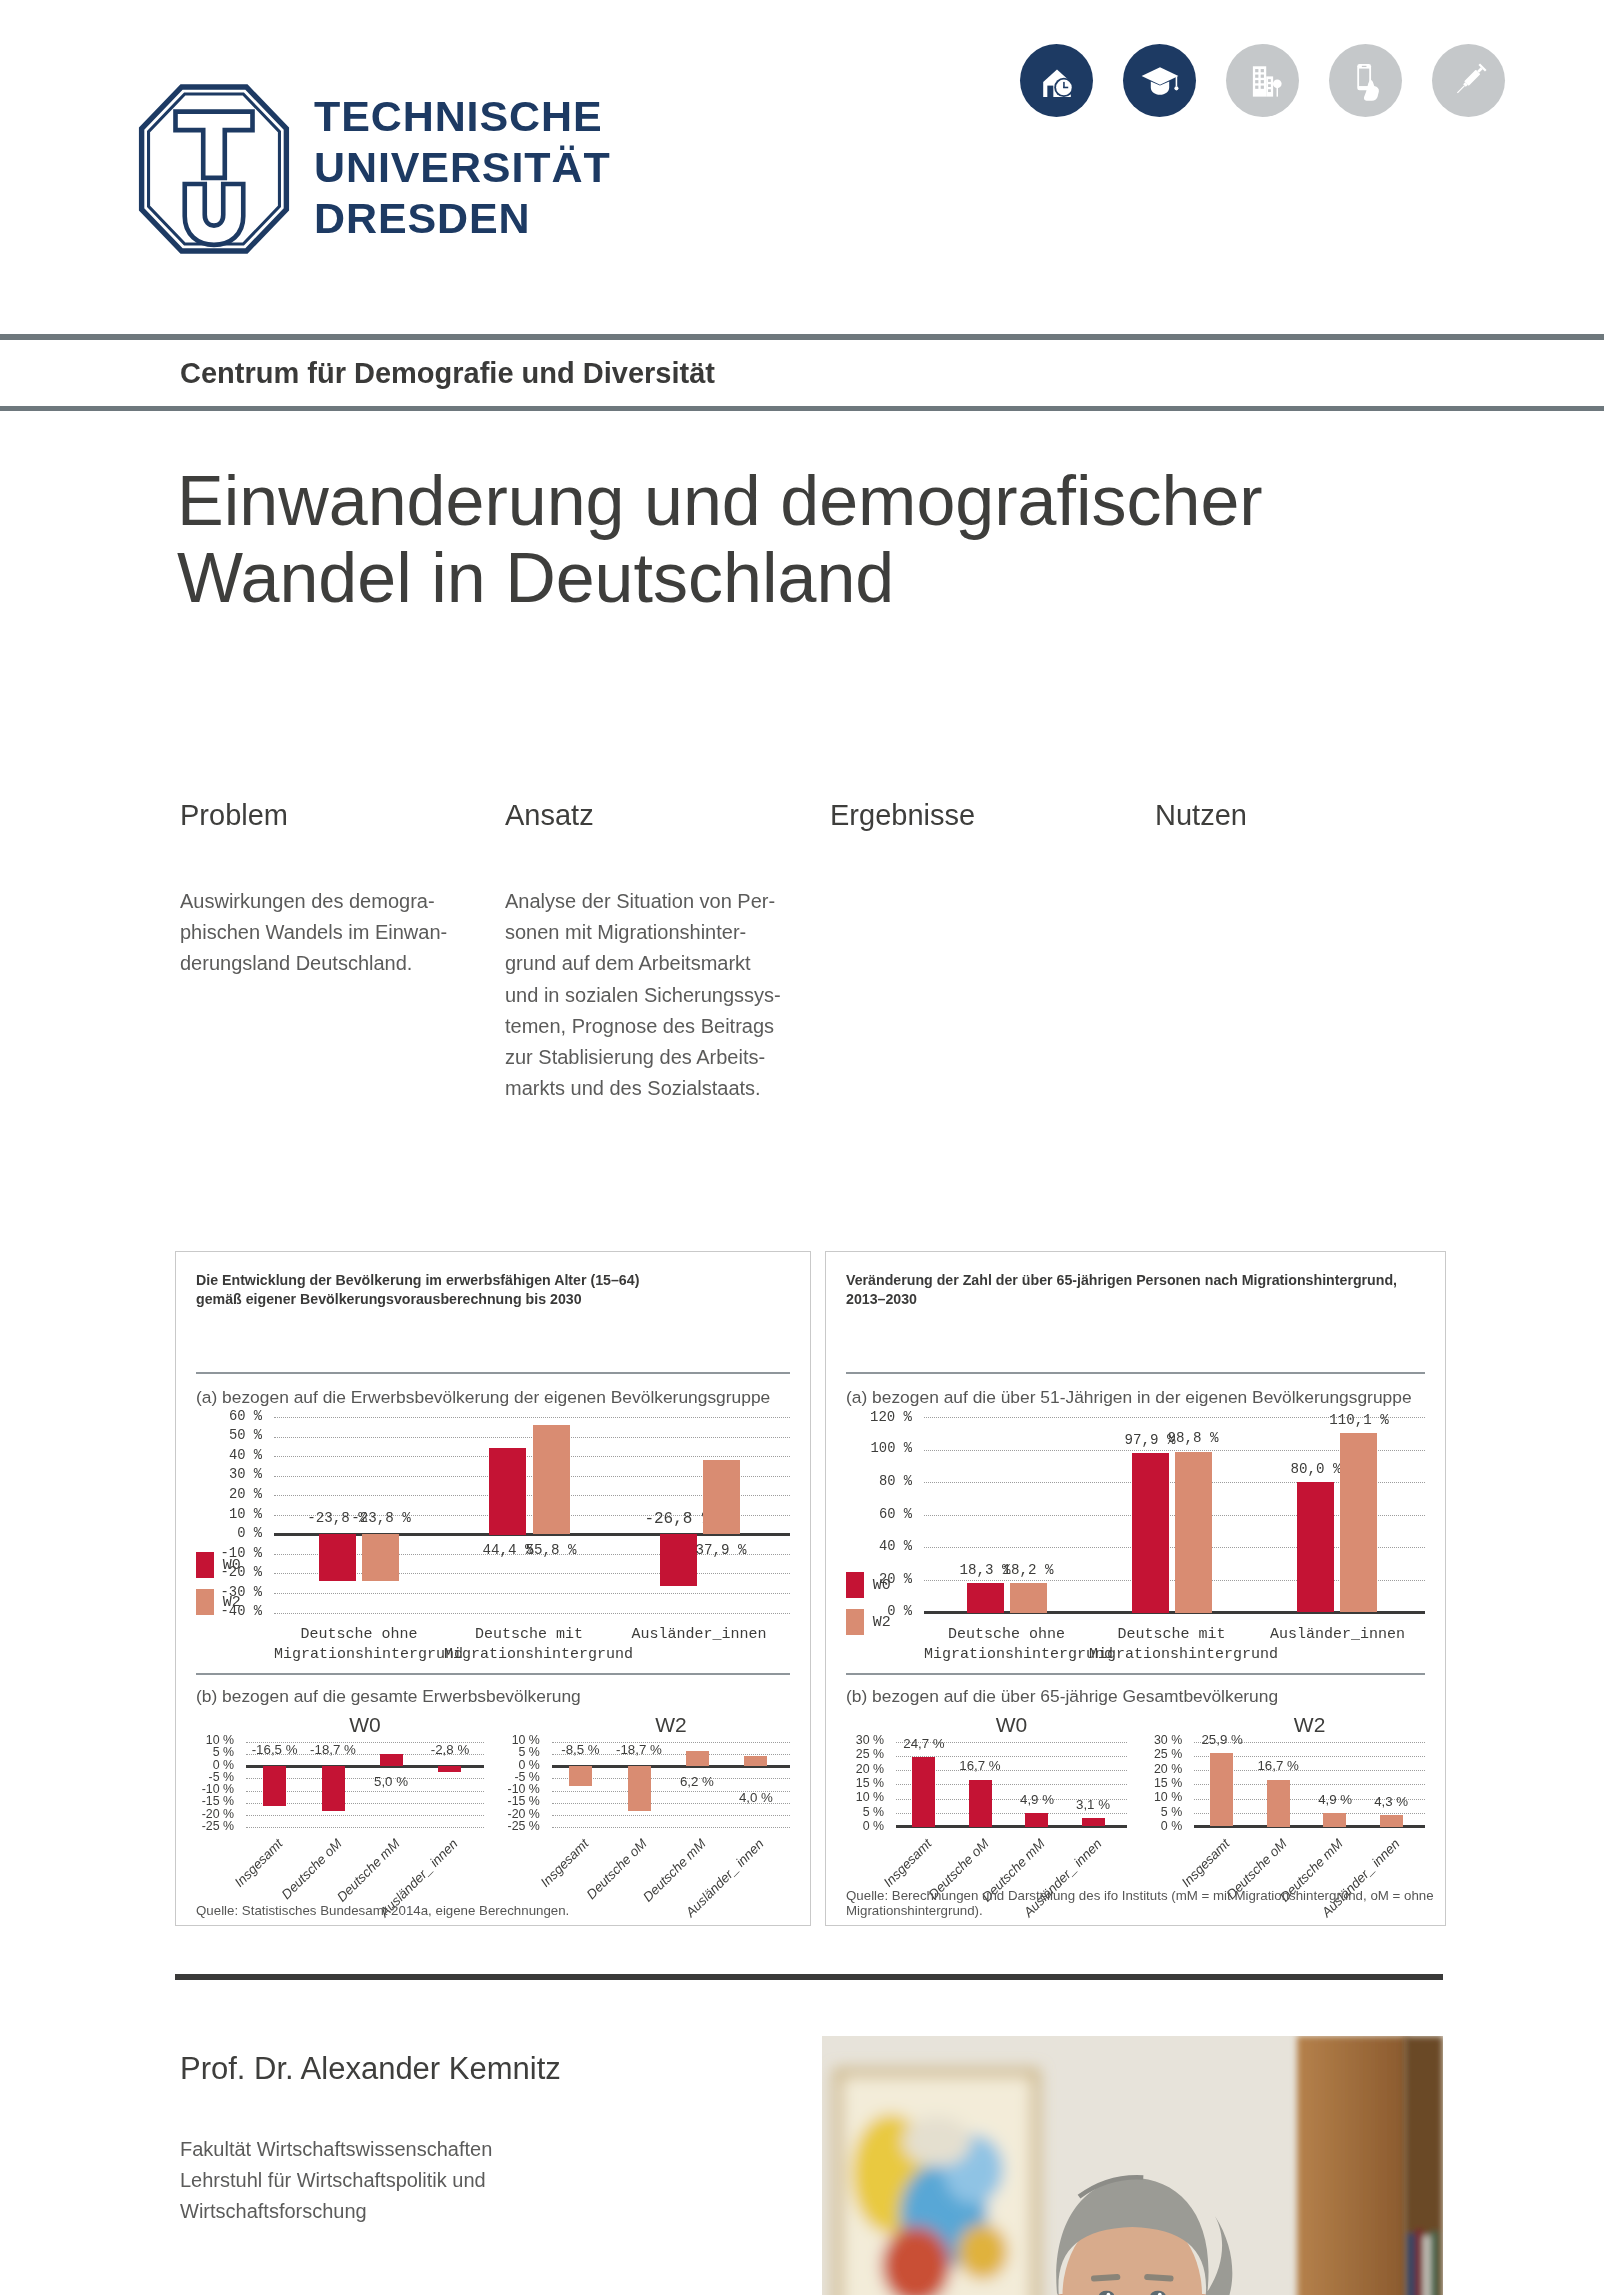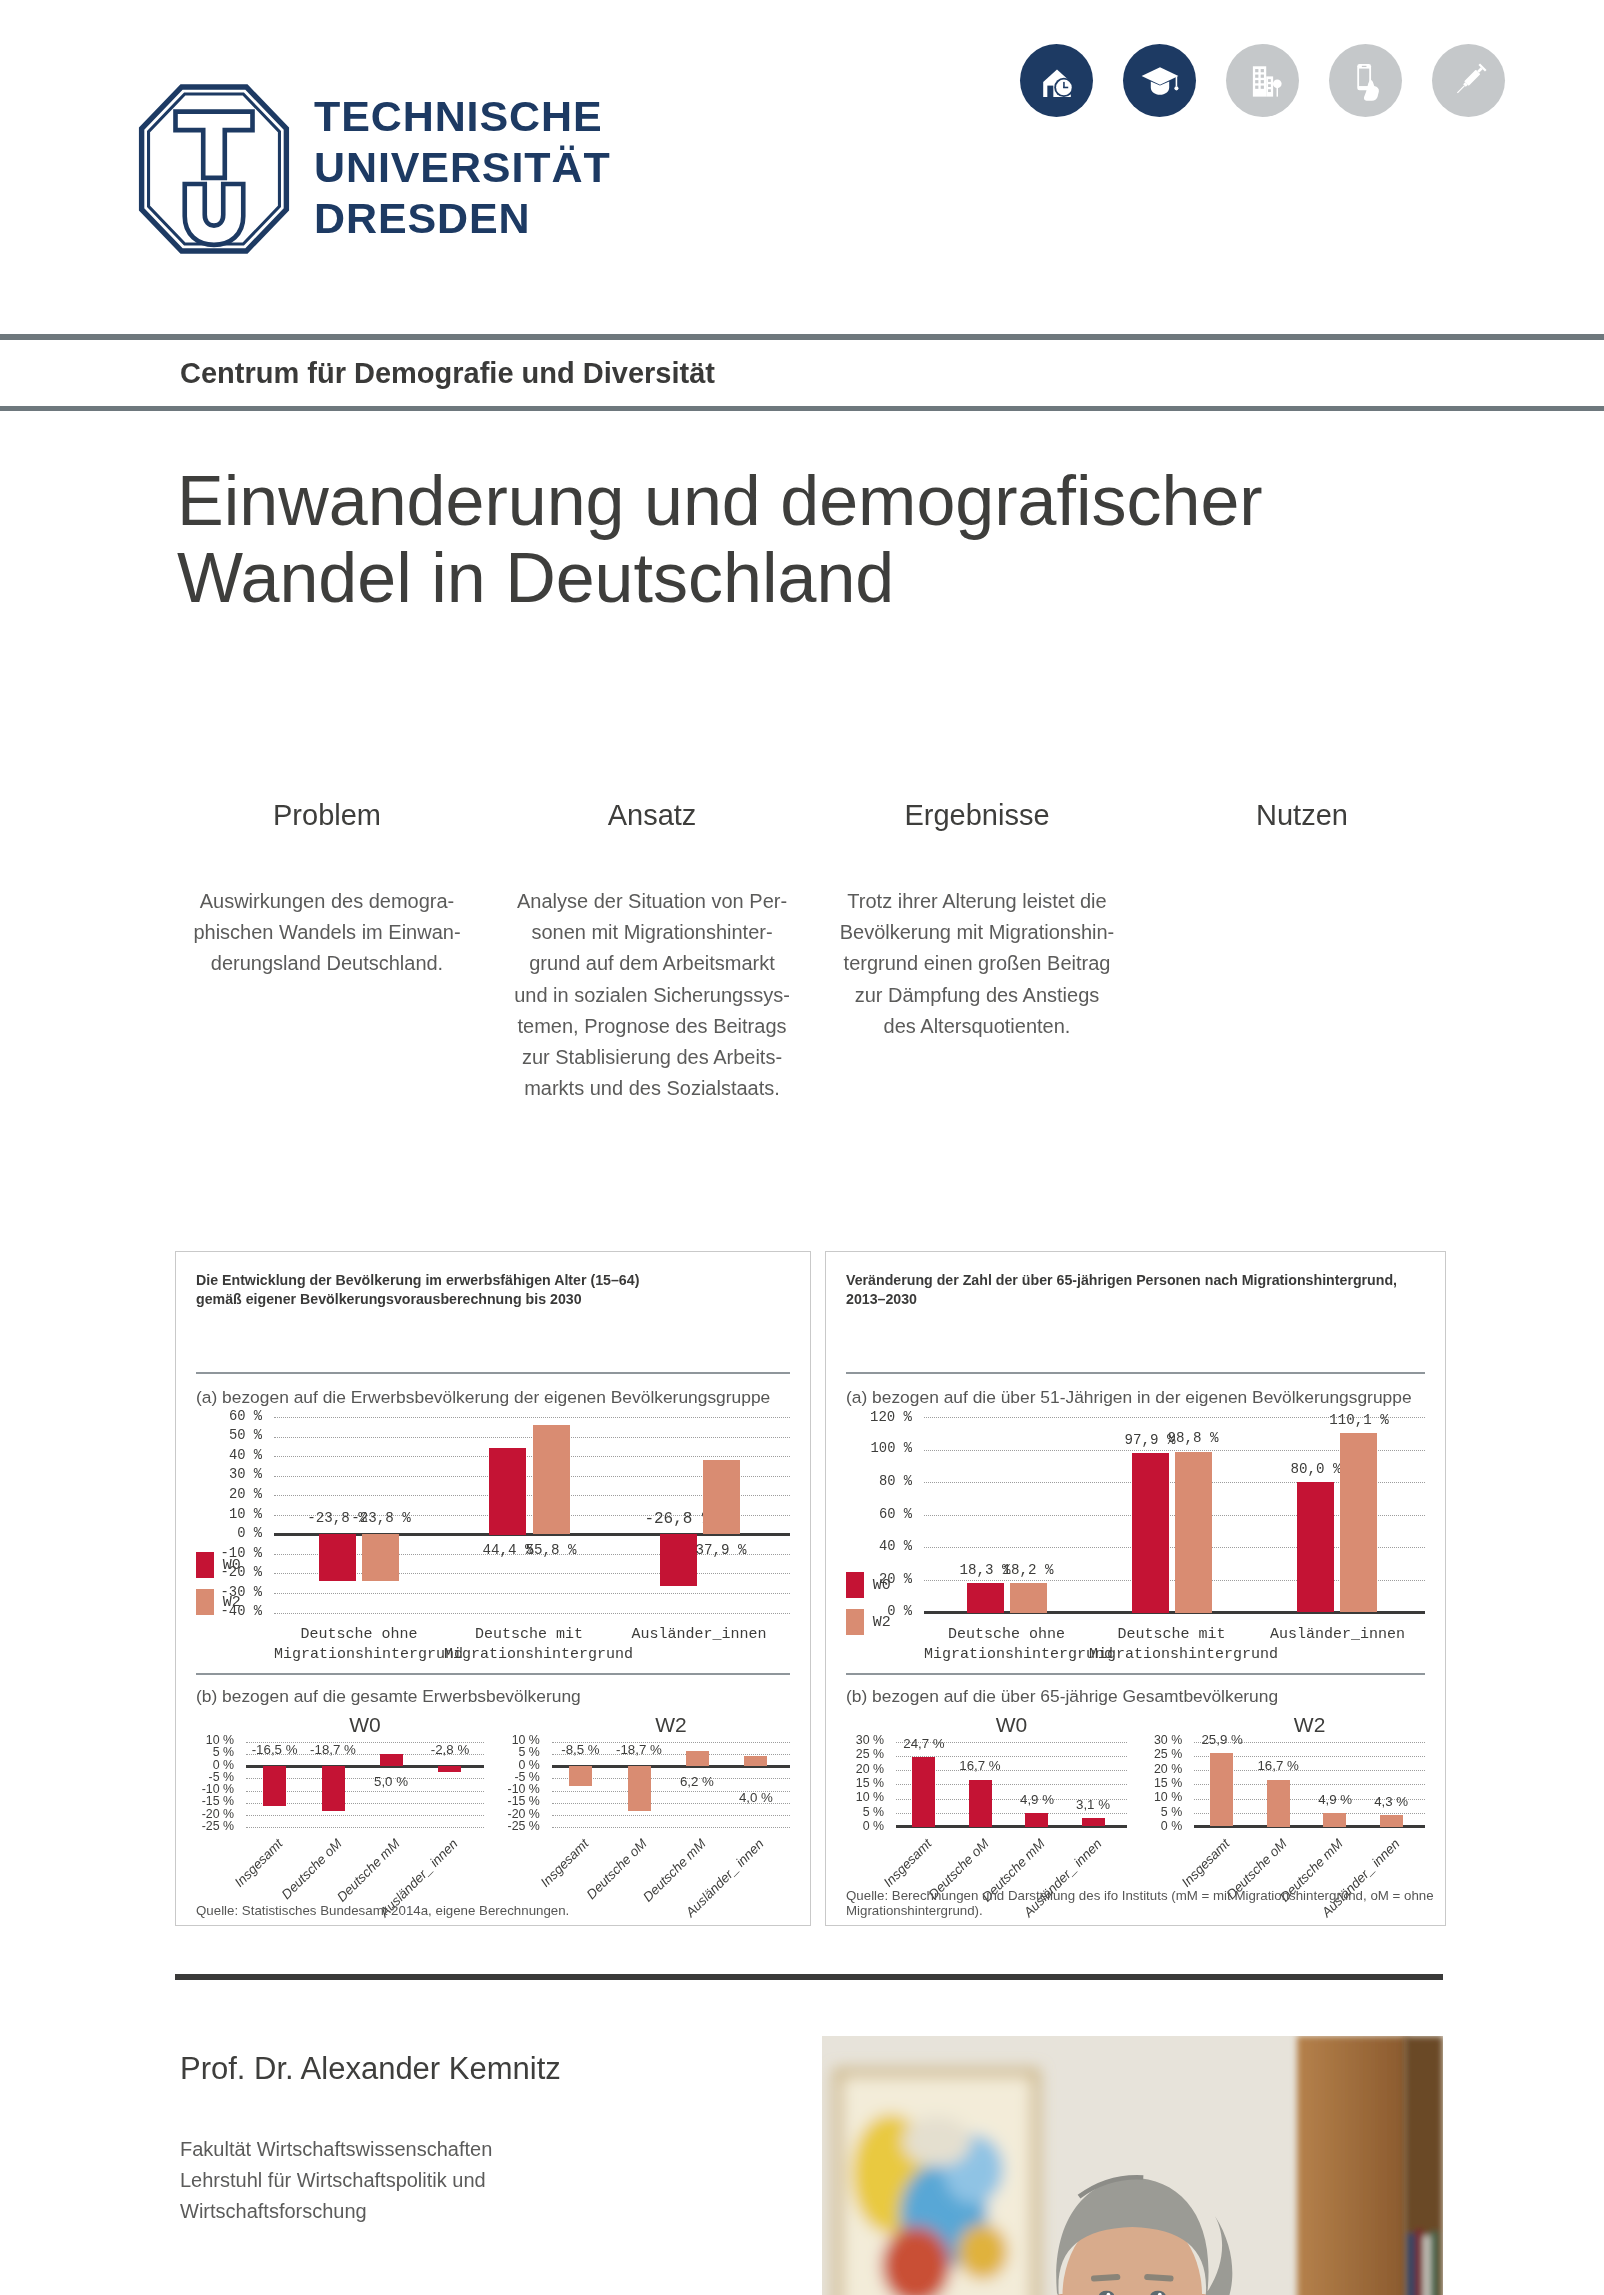--- a/index.html
+++ b/index.html
@@ -16,21 +16,21 @@
 
   
   .rule{left:0;width:1604px;background:#6e787d;}
   .dept{left:0;top:340px;width:1604px;height:66px;display:flex;align-items:center;}
   .dept span{margin-left:180px;font-size:29px;font-weight:bold;color:#3a3a39;}
 
   
   .main-title{left:177px;top:463px;font-size:70px;line-height:1.1;font-weight:400;color:#3e3e3c;}
 
   
-  .col{top:799px;width:294px;text-align:center;}
+  .col{top:799px;width:294px;}
   .col h2{margin:0 0 54px 0;font-size:29px;font-weight:400;color:#3e3e3c;}
   .col p{margin:0;font-size:20px;line-height:1.56;color:#5b5b5a;}
 
   
   .panel{position:absolute;top:1251px;height:673px;border:1.4px solid #c9c9c9;background:#fff;}
   .panel-title{position:absolute;top:19px;left:20px;right:20px;margin:0;font-size:14.2px;font-weight:bold;line-height:1.35;color:#3a3a39;}
   .panel-rule{position:absolute;left:20px;right:20px;height:1.8px;background:#8f969b;}
   .sec-label{position:absolute;left:20px;font-size:17.4px;color:#565655;}
   .chart{position:absolute;}
   .chart-a{top:165px;left:20px;right:20px;height:257px;font-family:Liberation Mono, monospace;}
@@ -175,25 +175,20 @@
   <p data-bind="columns.1.body">Analyse der Situation von Per-
 sonen mit Migrationshinter-
 grund auf dem Arbeitsmarkt
 und in sozialen Sicherungssys-
 temen, Prognose des Beitrags
 zur Stablisierung des Arbeits-
 markts und des Sozialstaats.</p>
 </div>
 <div class="abs col" style="left:830px">
   <h2 data-bind="columns.2.heading">Ergebnisse</h2>
-  <p data-bind="columns.2.body">Trotz ihrer Alterung leistet die
-Bevölkerung mit Migrationshin-
-tergrund einen großen Beitrag
-zur Dämpfung des Anstiegs
-des Altersquotienten.</p>
 </div>
 <div class="abs col" style="left:1155px">
   <h2 data-bind="columns.3.heading">Nutzen</h2>
 </div>
 
 <section class="panel" style="left:175px;width:634px">
   <h3 class="panel-title" data-bind="panels.0.title">Die Entwicklung der Bevölkerung im erwerbsfähigen Alter (15–64)
 gemäß eigener Bevölkerungsvorausberechnung bis 2030</h3>
   <div class="panel-rule" style="top:120px"></div>
   <div class="sec-label" style="top:135px" data-bind="panels.0.section_a_label">(a) bezogen auf die Erwerbsbevölkerung der eigenen Bevölkerungsgruppe</div>

